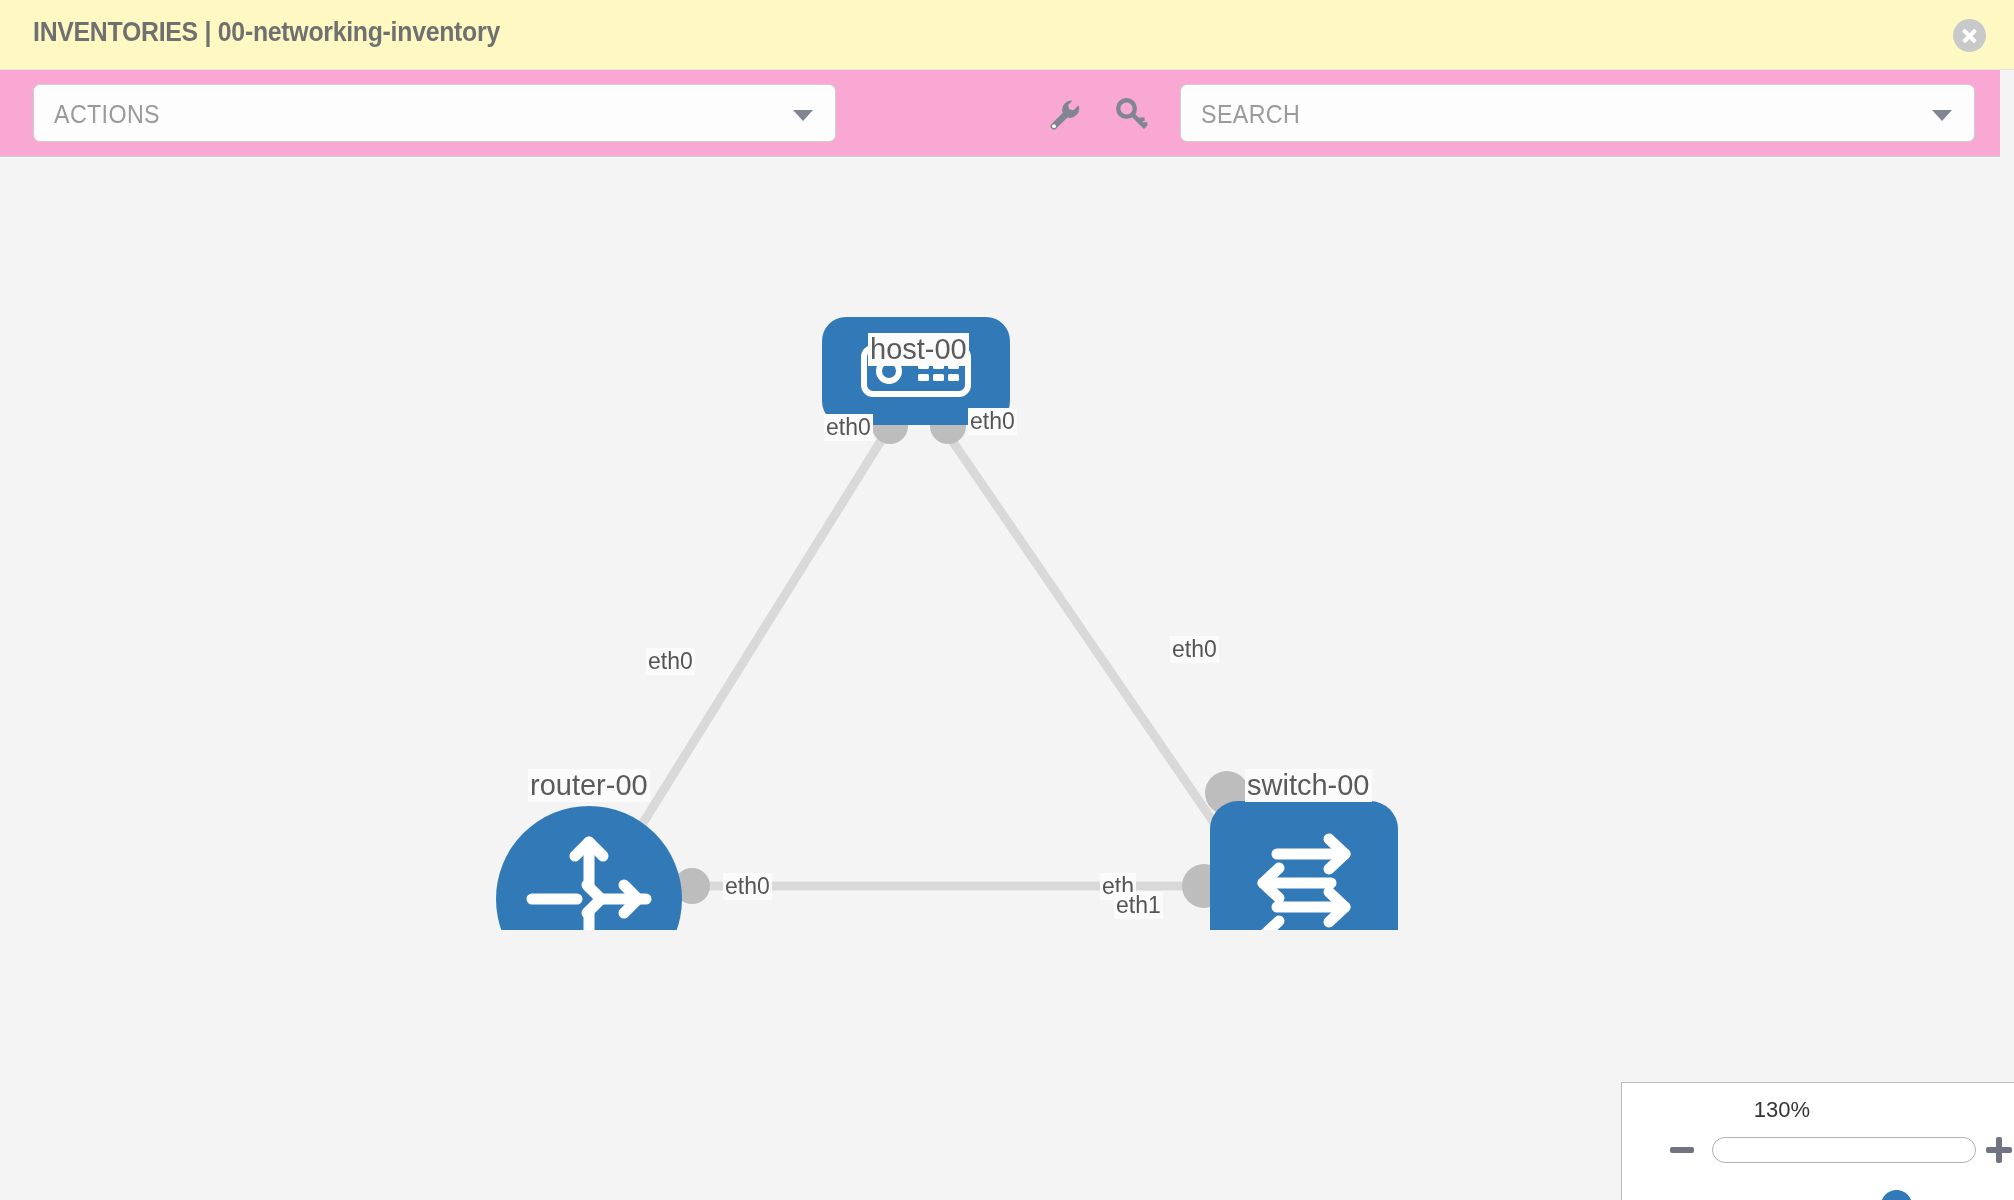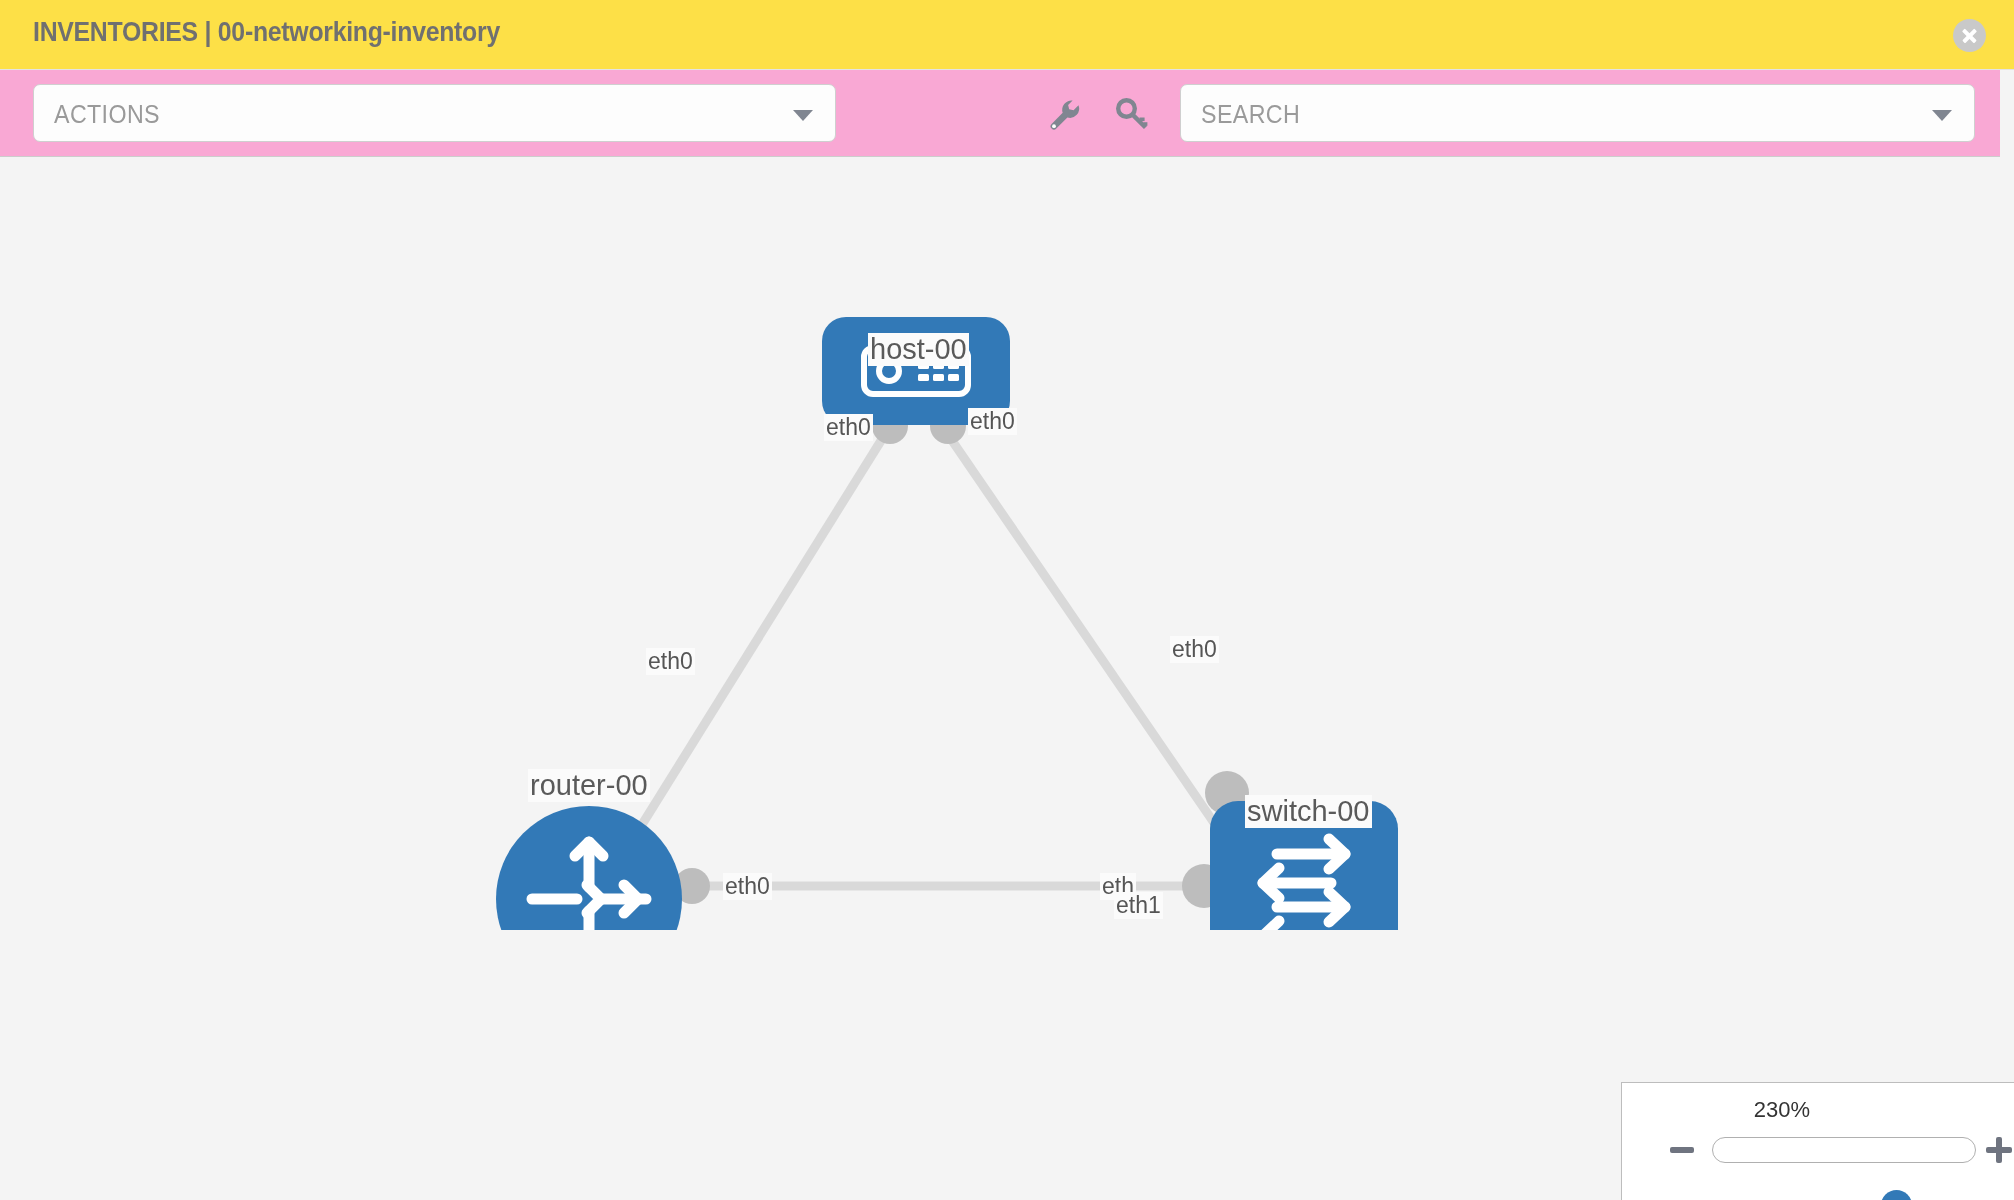--- a/index.html
+++ b/index.html
@@ -8,21 +8,21 @@
     width: 2014px; height: 1200px;
     overflow: hidden;
     background: #f4f4f4;
     font-family: "Liberation Sans", sans-serif;
   }
 
   
   #header {
     position: absolute; left: 0; top: 0;
     width: 2014px; height: 70px;
-    background: #fde047;
+    background: #fef9c3;
     border-bottom: 1px solid #e3e3e3;
   }
   #page-title {
     position: absolute; left: 33px; top: 17px;
     font-size: 27px; font-weight: bold;
     letter-spacing: -0.3px;
     color: #707070;
     font-family: "Liberation Sans", sans-serif;
     transform: scaleX(0.92);
     transform-origin: left center;
@@ -254,32 +254,32 @@
         <path d="M36 75 L104 75"></path>  
           <path d="M88 60 L104 75 L88 90"></path>
         <path d="M90 104 L22 104"></path> 
           <path d="M38 89 L22 104 L38 119"></path>
       </g>
     </svg>
   </div>
 
   <div class="node-label" style="left:868px; top:175px;">host-00</div>
   <div class="node-label" style="left:528px; top:611px;text-align:center;">router-00</div>
-  <div class="node-label" style="left:1245px; top:637px;">switch-00</div>
+  <div class="node-label" style="left:1245px; top:611px;">switch-00</div>
 
   <div class="edge-label" style="left:824px; top:256px;">eth0</div>
   <div class="edge-label" style="left:968px; top:250px;">eth0</div>
   <div class="edge-label" style="left:646px; top:490px;">eth0</div>
   <div class="edge-label" style="left:1170px; top:478px;">eth0</div>
   <div class="edge-label" style="left:723px; top:715px;">eth0</div>
   <div class="edge-label" style="left:1100px; top:715px;">eth</div>
   <div class="edge-label" style="left:1114px; top:715px;margin-top:19px;">eth1</div>
 
 </div>
 
 <div id="zoom-panel">
-  <div id="zoom-level">230%</div>
+  <div id="zoom-level">130%</div>
   <div id="zoom-minus"></div>
   <div id="zoom-slider-track">
     <div id="zoom-slider-thumb"></div>
   </div>
   <div id="zoom-plus"></div>
 </div>
 
 </body></html>

